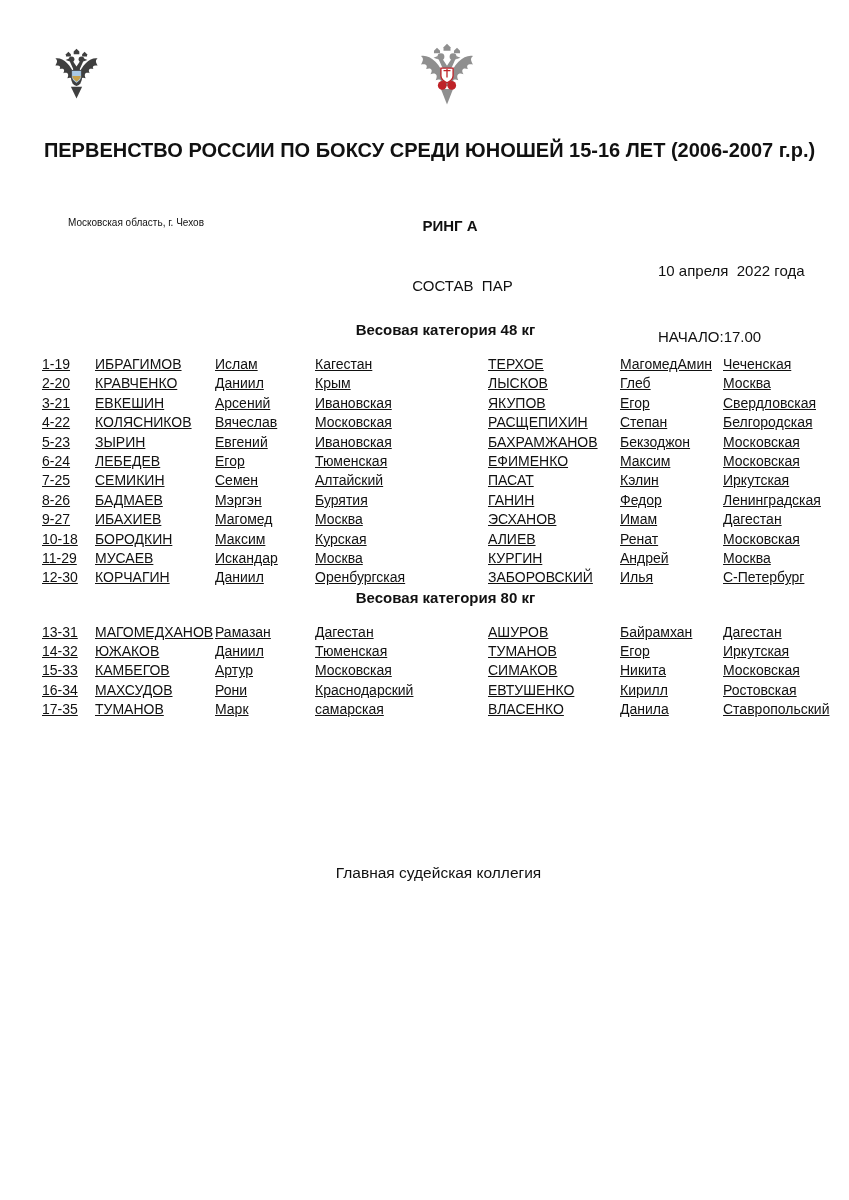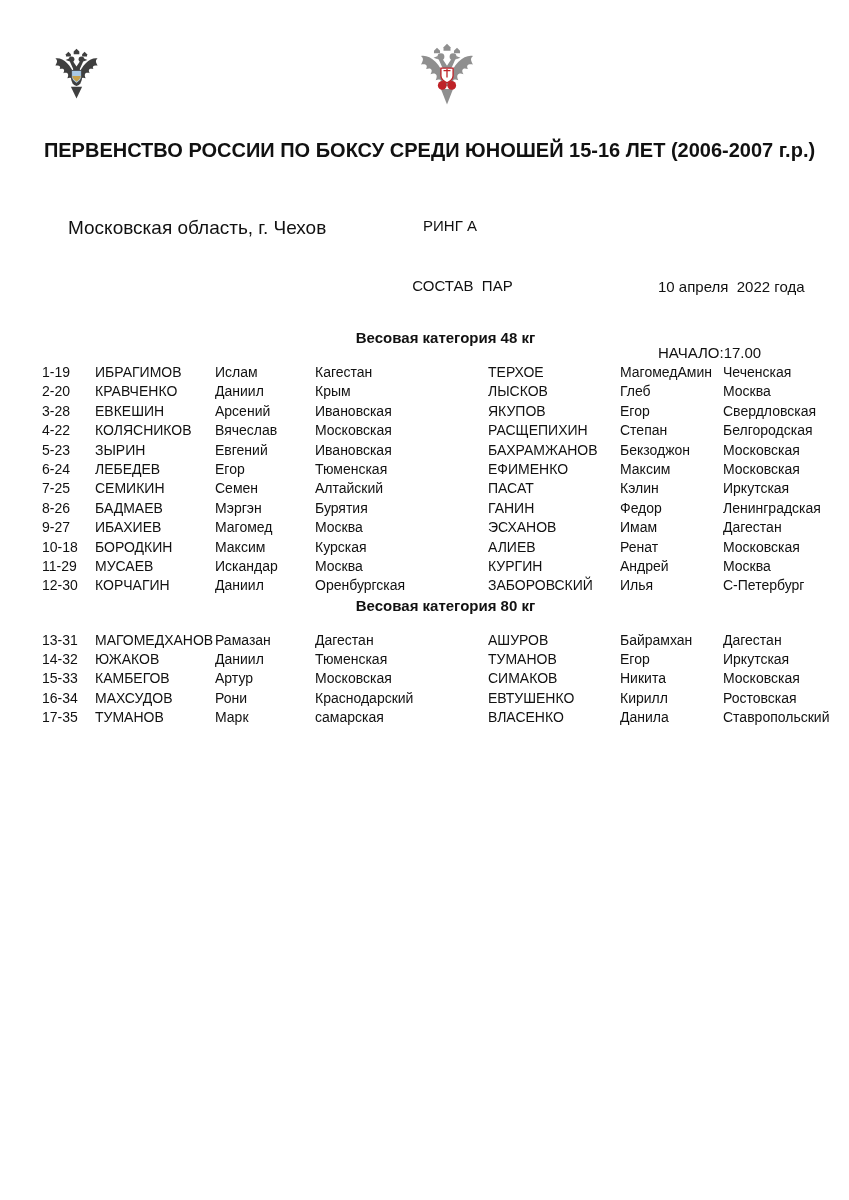--- a/index.html
+++ b/index.html
@@ -12,38 +12,38 @@
 
   .emblem{position:absolute;}
   .emblem-left{left:54px;top:46px;width:45px;height:56px;}
   .emblem-right{left:419px;top:42px;width:56px;height:66px;}
   .emblem svg{width:100%;height:100%;display:block;}
 
   .title{
     position:absolute;top:139px;left:25px;right:15px;margin:0;
     text-align:center;font-size:20px;font-weight:bold;
   }
-  .venue{position:absolute;top:217px;left:68px;font-size:19px;}
-  .ring{position:absolute;top:217px;left:380px;width:140px;text-align:center;font-size:15px;font-weight:normal;}
-  .datetime{position:absolute;top:232px;left:658px;font-size:15px;line-height:22px;white-space:pre;}
+  .venue{position:absolute;top:217px;left:68px;font-size:10px;}
+  .ring{position:absolute;top:217px;left:380px;width:140px;text-align:center;font-size:15px;font-weight:bold;}
+  .datetime{position:absolute;top:216px;left:658px;font-size:15px;line-height:22px;white-space:pre;}
   .section-title{
     position:absolute;top:277px;left:0;right:0;text-align:center;
     font-size:15px;white-space:pre;padding-left:76px;
   }
 
-  .pairs-table{position:absolute;top:328px;left:42px;right:18px;}
+  .pairs-table{position:absolute;top:320px;left:42px;right:18px;}
   .cat-heading{
     font-size:15px;font-weight:bold;text-align:center;
     line-height:20px;margin:0 0 15px;padding-left:18px;white-space:pre;
   }
   .rows{margin:0 0 0;}
   .pair-row{
     display:grid;
     grid-template-columns:53px 120px 100px 173px 132px 103px 1fr;
-    height:19.4px;line-height:19.4px;font-size:14px;white-space:nowrap;
+    height:19.4px;line-height:19.4px;font-size:14px;white-space:nowrap;text-decoration:underline;
   }
   .footer{
     position:absolute;top:864px;left:0;right:0;text-align:center;
     font-size:15.5px;padding-left:28px;
   }
 </style>
 </head>
 <body>
 
 <div class="page">
@@ -118,21 +118,21 @@
         <div class="pair-row">
           <span>2-20</span>
           <span>КРАВЧЕНКО</span>
           <span>Даниил</span>
           <span>Крым</span>
           <span>ЛЫСКОВ</span>
           <span>Глеб</span>
           <span>Москва</span>
         </div>
         <div class="pair-row">
-          <span>3-28</span>
+          <span>3-21</span>
           <span>ЕВКЕШИН</span>
           <span>Арсений</span>
           <span>Ивановская</span>
           <span>ЯКУПОВ</span>
           <span>Егор</span>
           <span>Свердловская</span>
         </div>
         <div class="pair-row">
           <span>4-22</span>
           <span>КОЛЯСНИКОВ</span>
@@ -260,13 +260,14 @@
           <span>ТУМАНОВ</span>
           <span>Марк</span>
           <span>самарская</span>
           <span>ВЛАСЕНКО</span>
           <span>Данила</span>
           <span>Ставропольский</span>
         </div>
       </div>
     </div>
 
+  <div class="footer">Главная судейская коллегия</div>
 </div>
 
 </body></html>

